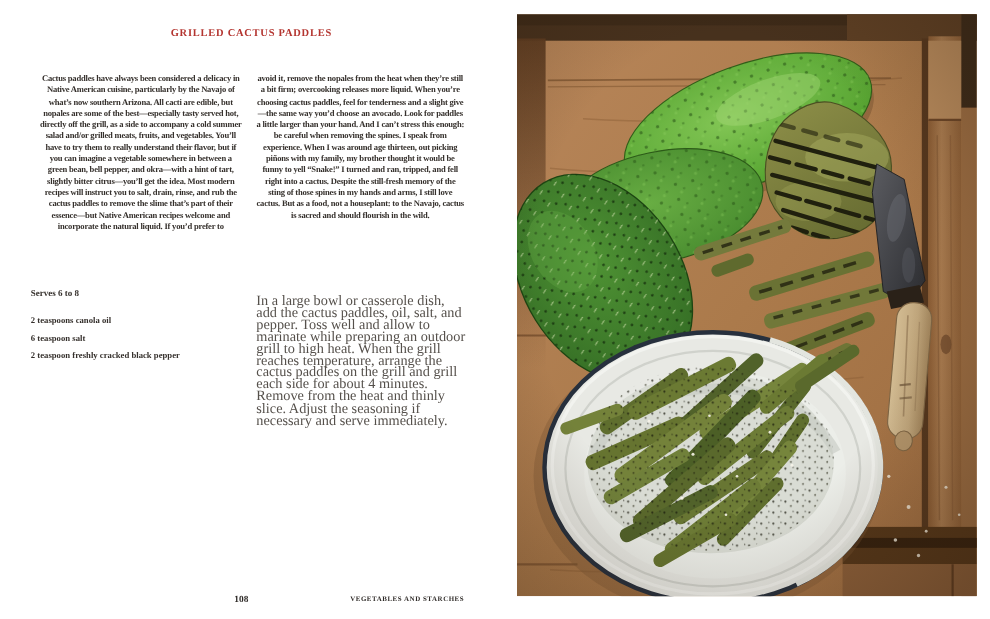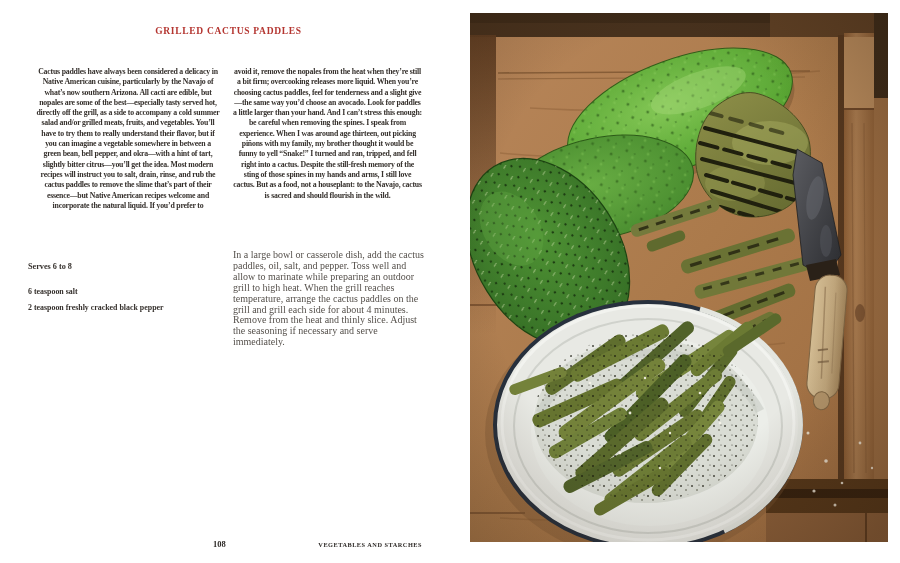--- a/index.html
+++ b/index.html
@@ -9,37 +9,38 @@
   .title{position:absolute;left:36px;top:26px;width:385px;margin:0;text-align:center;
          font-size:9.5px;font-weight:bold;letter-spacing:0.7px;color:#b43530;}
   .col{position:absolute;top:67px;margin:0;font-size:7.8px;line-height:10.3px;
        font-weight:bold;letter-spacing:-0.2px;color:#35302c;text-align:center;}
   .col-left{left:36px;width:184px;}
   .col-right{left:233px;width:189px;}
   .ingredients{position:absolute;left:28px;top:262px;width:194px;
                font-weight:bold;color:#35302c;}
   .serves{font-size:8.2px;margin:0 0 13px 0;}
   .ing{font-size:7.9px;line-height:15.5px;margin:0;}
-  .method{position:absolute;left:233px;top:250px;width:191px;margin:0;font-size:10px;
+  .method{position:absolute;left:233px;top:268px;width:191px;margin:0;font-size:13px;
           line-height:10.9px;font-weight:normal;color:#55504b;}
   .pagenum{position:absolute;left:213px;top:539px;font-size:8.5px;font-weight:bold;color:#2e2a27;}
   .running{position:absolute;left:233px;top:541px;width:189px;text-align:right;
            font-size:6.3px;font-weight:bold;letter-spacing:0.5px;color:#2e2a27;}
   .photo-page{position:absolute;left:450px;top:0;width:450px;height:563px;background:#fff;}
   .photo-page svg{position:absolute;left:20px;top:13px;display:block;}
 </style>
 </head>
 <body>
 
 <div class="text-page">
   <h1 class="title">GRILLED CACTUS PADDLES</h1>
   <p class="col col-left">Cactus paddles have always been considered a delicacy in Native American cuisine, particularly by the Navajo of what’s now southern Arizona. All cacti are edible, but nopales are some of the best—especially tasty served hot, directly off the grill, as a side to accompany a cold summer salad and/or grilled meats, fruits, and vegetables. You’ll have to try them to really understand their flavor, but if you can imagine a vegetable somewhere in between a green bean, bell pepper, and okra—with a hint of tart, slightly bitter citrus—you’ll get the idea. Most modern recipes will instruct you to salt, drain, rinse, and rub the cactus paddles to remove the slime that’s part of their essence—but Native American recipes welcome and incorporate the natural liquid. If you’d prefer to</p>
   <p class="col col-right">avoid it, remove the nopales from the heat when they’re still a bit firm; overcooking releases more liquid. When you’re choosing cactus paddles, feel for tenderness and a slight give—the same way you’d choose an avocado. Look for paddles a little larger than your hand. And I can’t stress this enough: be careful when removing the spines. I speak from experience. When I was around age thirteen, out picking piñons with my family, my brother thought it would be funny to yell “Snake!” I turned and ran, tripped, and fell right into a cactus. Despite the still-fresh memory of the sting of those spines in my hands and arms, I still love cactus. But as a food, not a houseplant: to the Navajo, cactus is sacred and should flourish in the wild.</p>
   <div class="ingredients">
     <p class="serves">Serves 6 to 8</p>
+    <p class="ing">2 teaspoons canola oil</p>
     <p class="ing">6 teaspoon salt</p>
     <p class="ing">2 teaspoon freshly cracked black pepper</p>
   </div>
   <p class="method">In a large bowl or casserole dish, add the cactus paddles, oil, salt, and pepper. Toss well and allow to marinate while preparing an outdoor grill to high heat. When the grill reaches temperature, arrange the cactus paddles on the grill and grill each side for about 4 minutes. Remove from the heat and thinly slice. Adjust the seasoning if necessary and serve immediately.</p>
   <span class="pagenum">108</span>
   <span class="running">VEGETABLES AND STARCHES</span>
 </div>
 
 <div class="photo-page">
 <svg width="418" height="529" viewBox="0 0 418 529" xmlns="http://www.w3.org/2000/svg">

